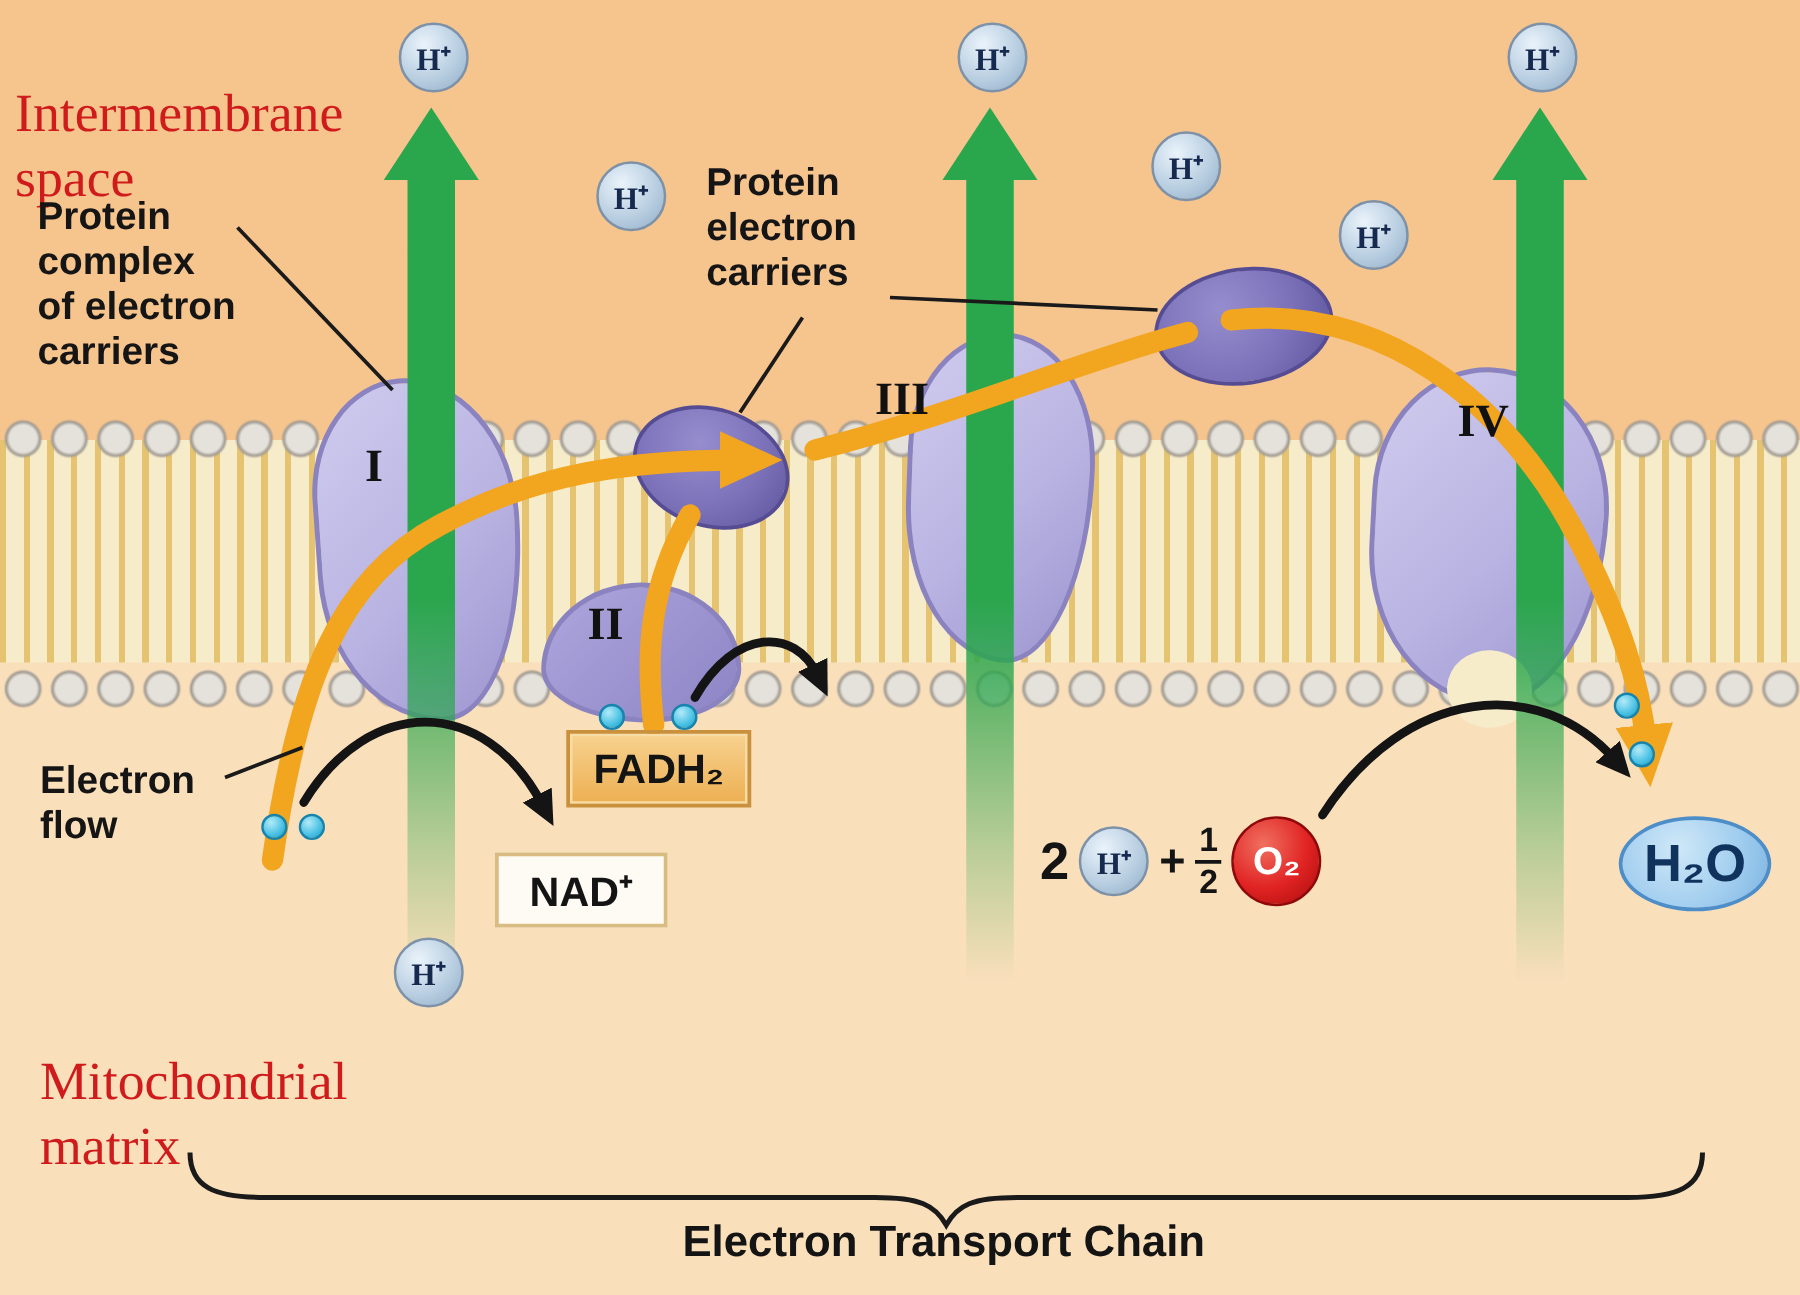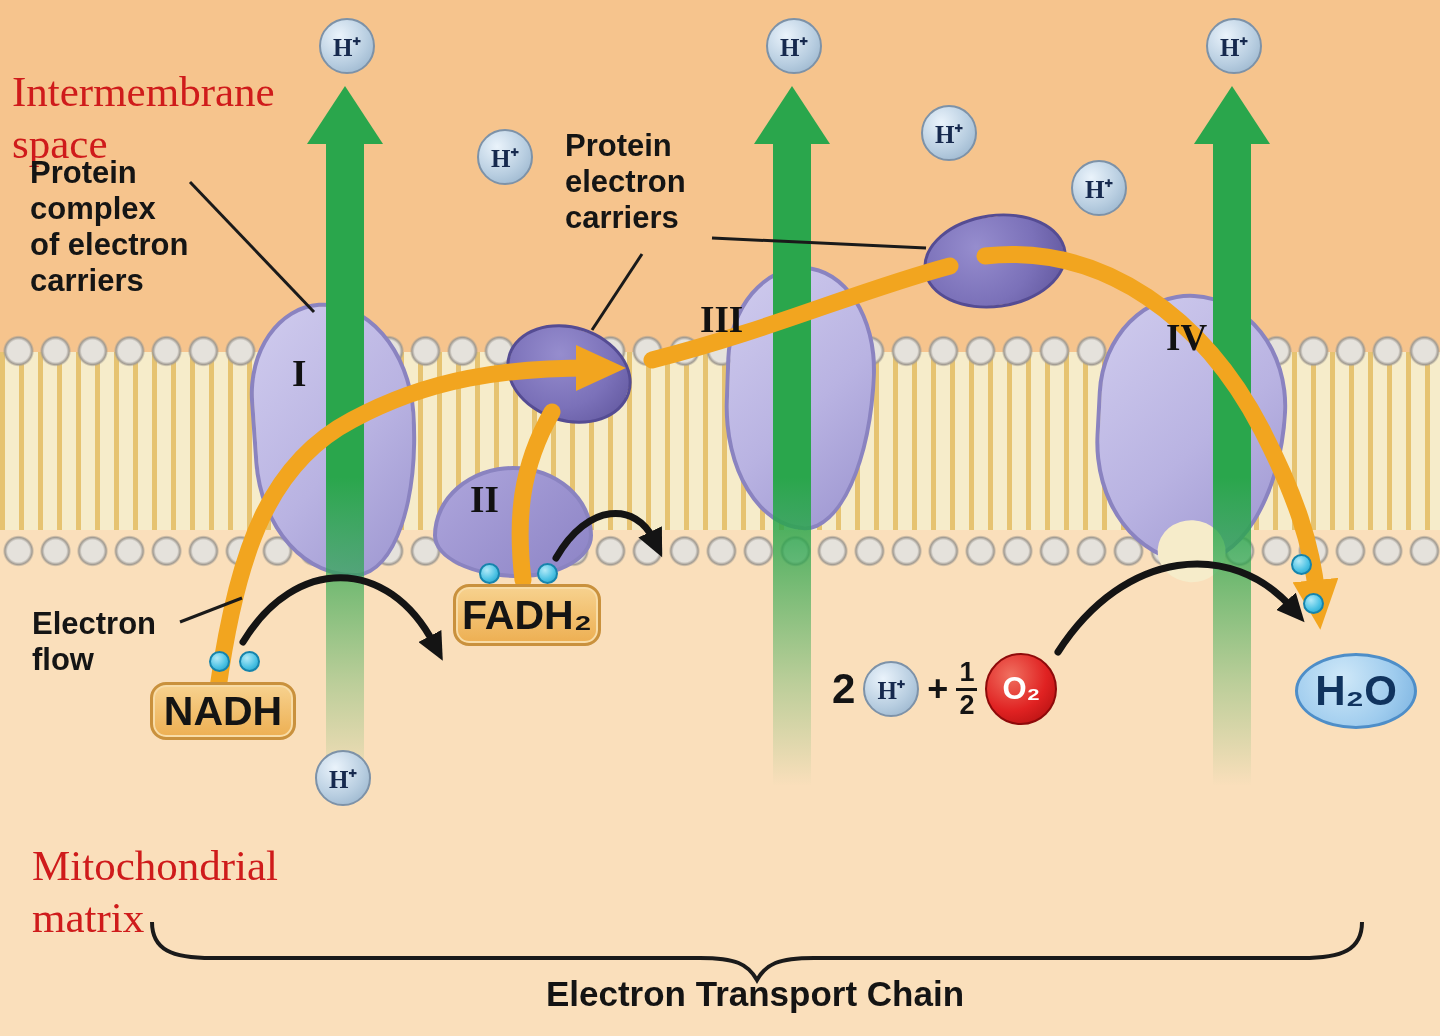--- a/index.html
+++ b/index.html
@@ -73,21 +73,21 @@
 
   
   .lbl { position:absolute; z-index:7; white-space:pre-line; }
   .lbl-red { font-family:"Liberation Serif", serif; font-size:43px; color:#cf1b1b; line-height:1.22; }
   .lbl-black { font-weight:600; font-size:31px; color:#151515; line-height:1.16; }
   .numeral { position:absolute; z-index:7; font-family:"Liberation Serif", serif; font-weight:bold; font-size:37px; color:#111; }
 
   
   .mol-box {
     position:absolute; z-index:7; display:flex; align-items:center; justify-content:center;
-    font-weight:bold; font-size:41px; color:#141414; border-radius:16px;
+    font-weight:bold; font-size:33px; color:#141414; border-radius:0;
   }
   .box-tan { background:linear-gradient(180deg,#f7d28f,#edAF52); border:3px solid #c9913d; box-shadow:inset 0 0 0 2px #f8dca6; }
   .box-white { background:#fdfbf3; border:3px solid #d9bc82; }
 
   
   .formula { position:absolute; left:832px; top:650px; height:78px; display:flex; align-items:center; gap:8px; z-index:7; }
   .formula .coef { font-weight:bold; font-size:42px; color:#141414; }
   .formula .plus { font-weight:bold; font-size:36px; color:#141414; }
   .frac { display:inline-flex; flex-direction:column; align-items:center; font-weight:bold; font-size:27px; color:#141414; line-height:0.95; }
   .frac-bar { width:21px; height:3px; background:#141414; margin:2px 0; }
@@ -218,21 +218,21 @@
 electron
 carriers</div>
   <div class="lbl lbl-black" style="left:32px; top:606px">Electron
 flow</div>
 
   <div class="numeral" style="left:292px; top:352px">I</div>
   <div class="numeral" style="left:470px; top:478px">II</div>
   <div class="numeral" style="left:700px; top:298px">III</div>
   <div class="numeral" style="left:1166px; top:316px">IV</div>
 
-  <div class="mol-box box-tan" style="left:150px; top:682px; width:140px; height:52px">NADH</div>
+  <div class="mol-box box-white" style="left:396px; top:682px; width:132px; height:54px">NAD⁺</div>
   <div class="mol-box box-tan" style="left:453px; top:584px; width:142px; height:56px">FADH₂</div>
 
   <div class="formula">
     <span class="coef">2</span>
     <span class="h-ion h-ion-inline">
         <span>H⁺</span>
       </span>
     <span class="plus">+</span>
     <span class="frac">
       <span>1</span>

